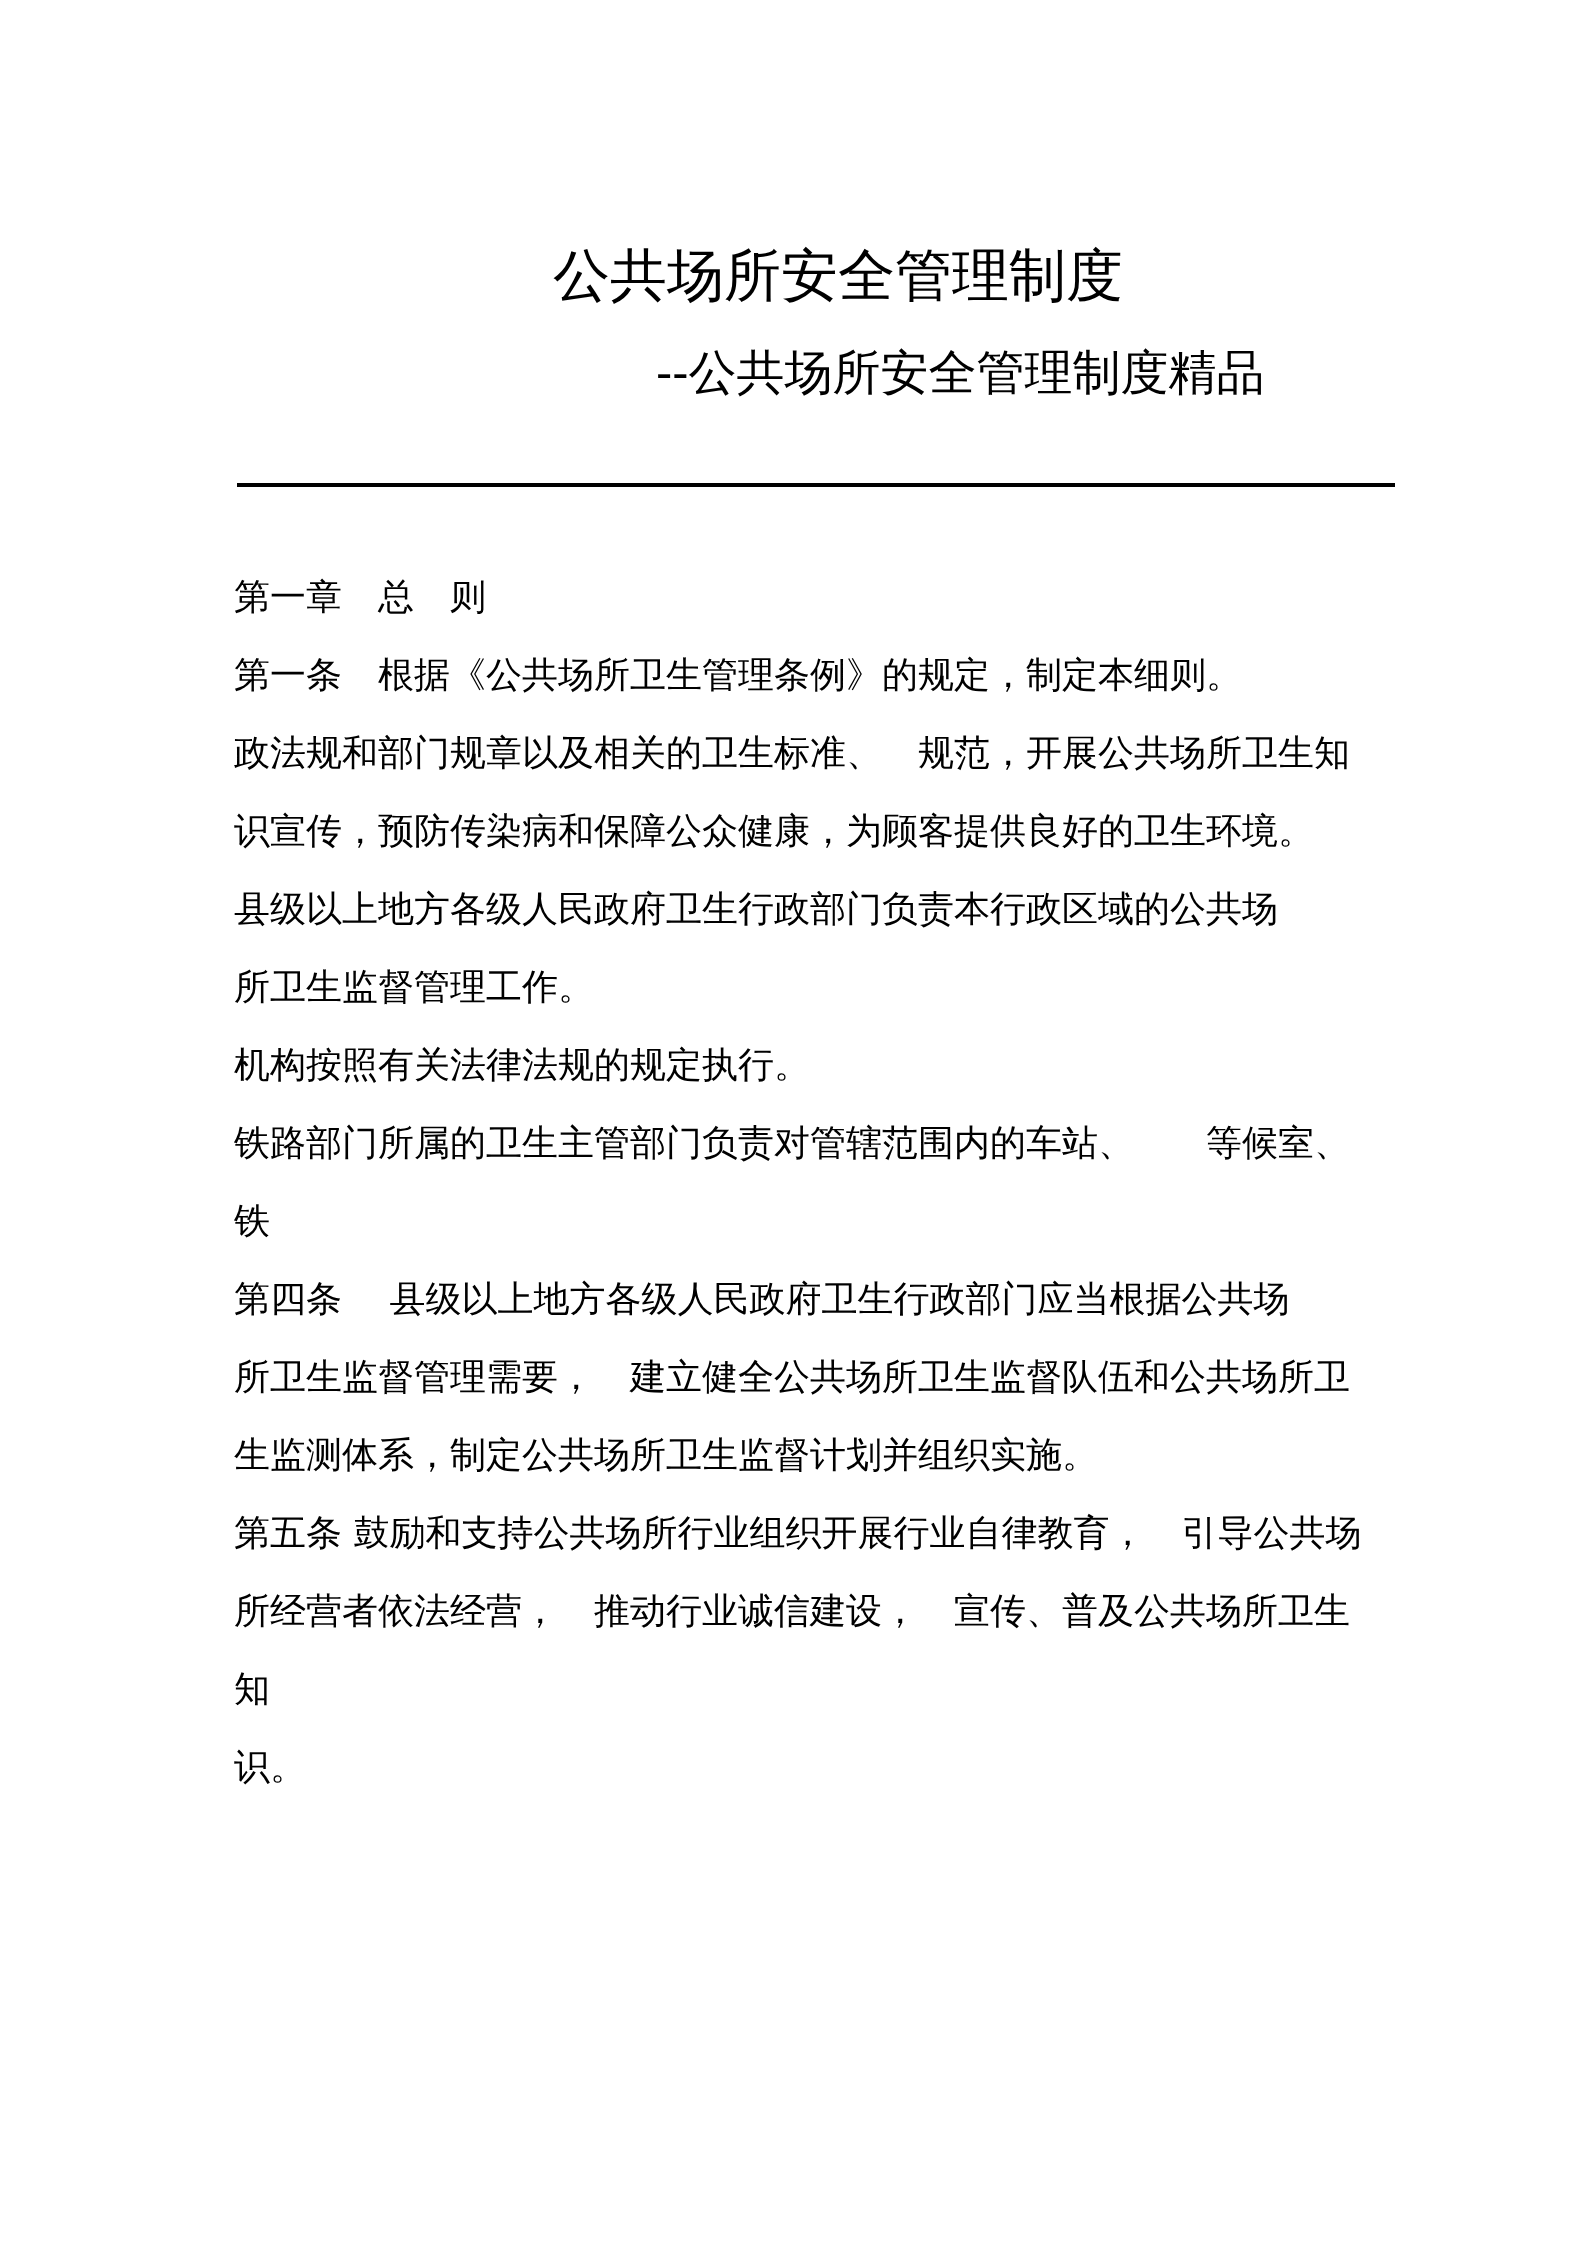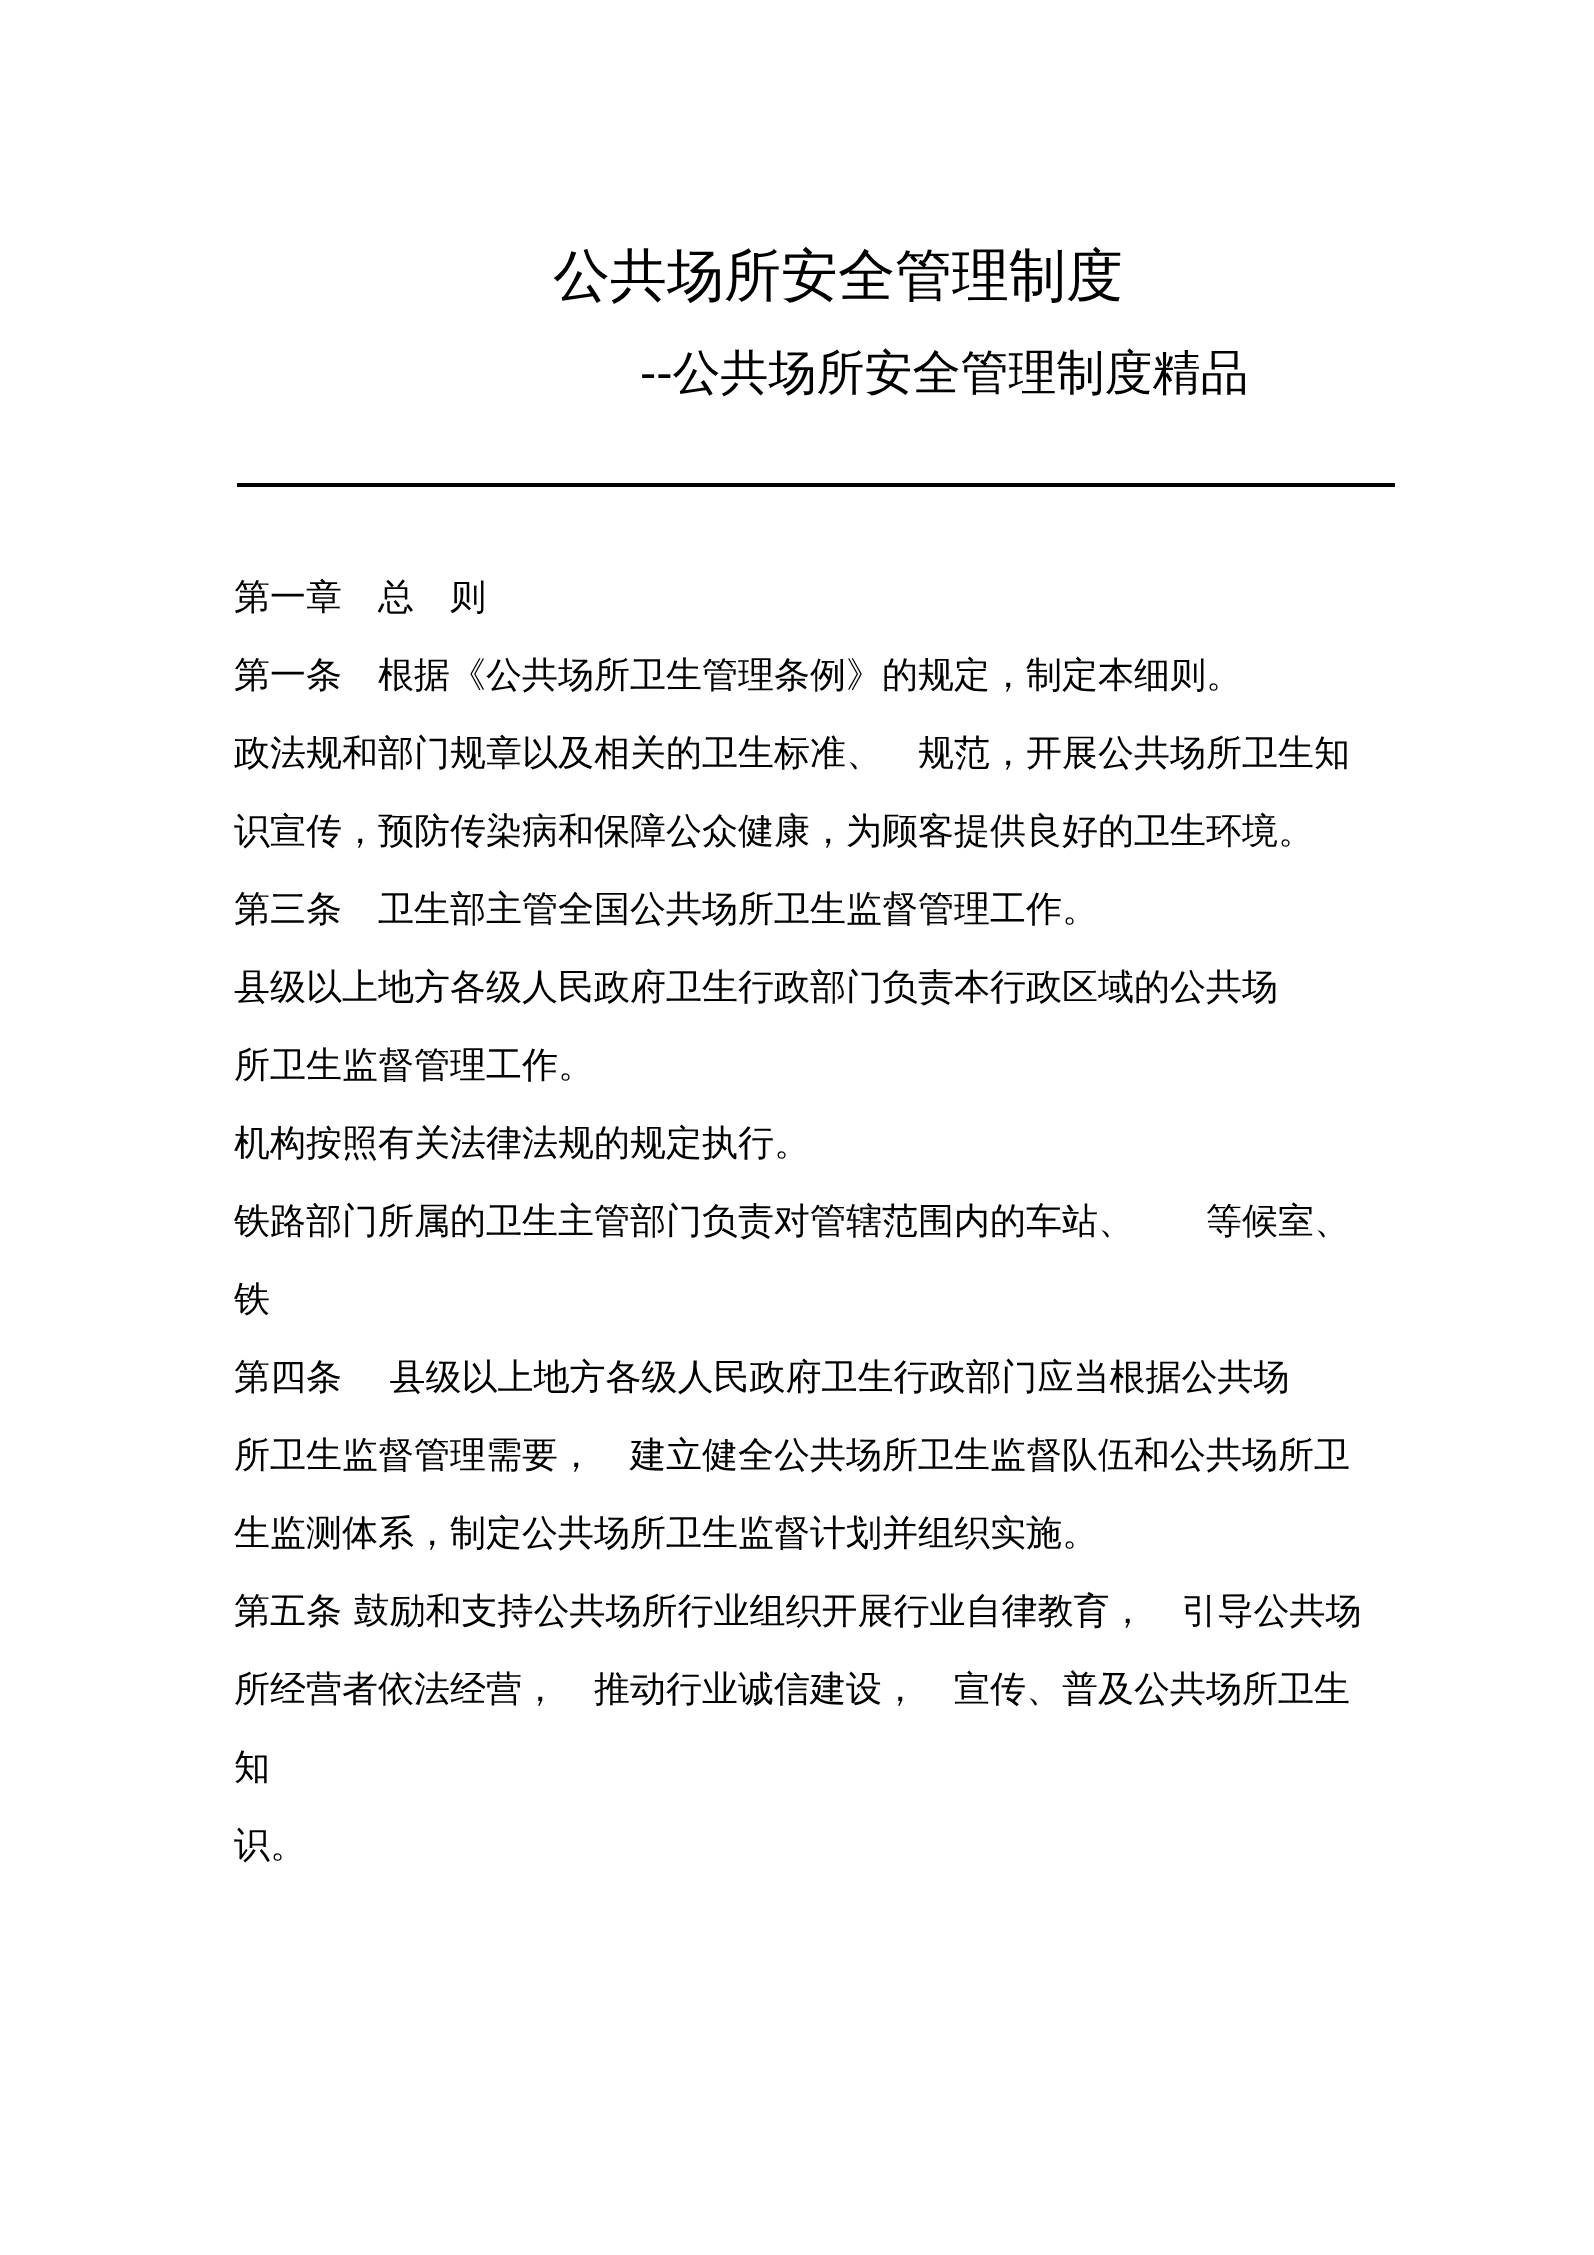--- a/index.html
+++ b/index.html
@@ -19,21 +19,21 @@
   .doc-title {
     margin: 0;
     padding-top: 247px;
     padding-left: 553px;
     font-size: 57px;
     line-height: 57px;
     font-weight: normal;
     white-space: pre;
   }
   .doc-subtitle {
-    margin: 44px 0 0 0;
+    margin: 44px 0 0 16px;
     padding-left: 640px;
     font-size: 48px;
     line-height: 48px;
     font-weight: normal;
     white-space: pre;
   }
   .title-divider {
     margin: 87px 0 0 237px;
     width: 1158px;
     height: 0;
@@ -62,21 +62,20 @@
 
   <h2 class="doc-subtitle">--公共场所安全管理制度精品</h2>
 
   <hr class="title-divider">
 
   <div class="doc-body">
     <p class="doc-line">第一章　总　则</p>
     <p class="doc-line">第一条　根据《公共场所卫生管理条例》的规定，制定本细则。</p>
     <p class="doc-line">政法规和部门规章以及相关的卫生标准、　规范，开展公共场所卫生知</p>
     <p class="doc-line">识宣传，预防传染病和保障公众健康，为顾客提供良好的卫生环境。</p>
-    <p class="doc-line">第三条　卫生部主管全国公共场所卫生监督管理工作。</p>
     <p class="doc-line">县级以上地方各级人民政府卫生行政部门负责本行政区域的公共场</p>
     <p class="doc-line">所卫生监督管理工作。</p>
     <p class="doc-line">机构按照有关法律法规的规定执行。</p>
     <p class="doc-line">铁路部门所属的卫生主管部门负责对管辖范围内的车站、　　等候室、铁</p>
     <p class="doc-line">第四条　 县级以上地方各级人民政府卫生行政部门应当根据公共场</p>
     <p class="doc-line">所卫生监督管理需要，　建立健全公共场所卫生监督队伍和公共场所卫</p>
     <p class="doc-line">生监测体系，制定公共场所卫生监督计划并组织实施。</p>
     <p class="doc-line">第五条 鼓励和支持公共场所行业组织开展行业自律教育，　引导公共场</p>
     <p class="doc-line">所经营者依法经营，　推动行业诚信建设，　宣传、普及公共场所卫生知</p>
     <p class="doc-line">识。</p>

